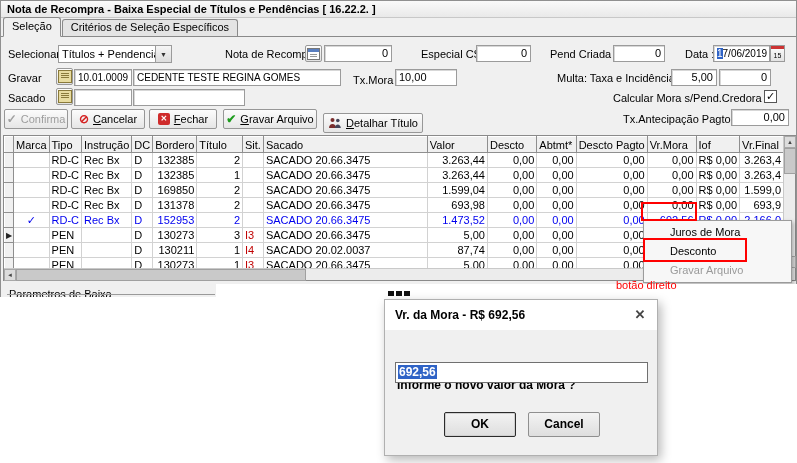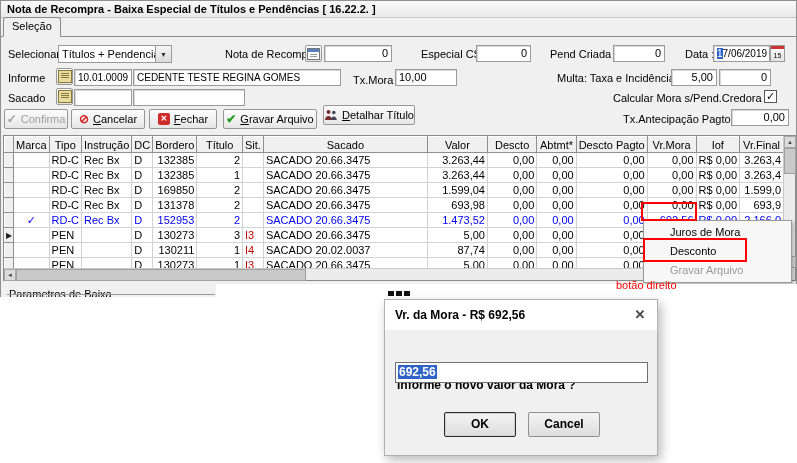--- a/index.html
+++ b/index.html
@@ -51,21 +51,21 @@
   .ic-red{color:#d42222;}
   .ic-green{color:#1d9c1d;}
   .ic-door{width:12px;height:12px;background:#cf2b2b;border-radius:2px;color:#fff;font-size:8px;
            line-height:12px;text-align:center;font-weight:bold;}
   
   .grid-wrap{position:absolute;left:2px;top:134px;width:793px;height:146px;background:#fff;
              border:1px solid #8a8a8a;box-sizing:border-box;}
   .tbl-area{position:absolute;left:0;top:0;width:780px;height:132px;overflow:hidden;background:#fff;}
   table.grid{border-collapse:collapse;table-layout:fixed;font-size:11px;}
   table.grid th{background:#f0f0f0;border:1px solid;border-color:#fff #8f8f8f #8f8f8f #fff;
-                font-weight:normal;height:15px;padding:0 2px;overflow:hidden;white-space:nowrap;text-align:center;}
+                font-weight:normal;height:15px;padding:0 2px;overflow:hidden;white-space:nowrap;text-align:left;}
   table.grid td{border:1px solid #d2d2d2;height:14px;padding:0 2px;overflow:hidden;white-space:nowrap;line-height:13px;}
   table.grid td.ind,table.grid th.ind{background:#f0f0f0;border-color:#fff #8f8f8f #8f8f8f #fff;
                 font-size:8px;text-align:center;color:#222;padding:0;}
   td.r{text-align:right;} td.l{text-align:left;} td.c{text-align:center;}
   td.sit{color:#c00000;}
   tr.rowsel td{color:#0000ee;}
   
   .sbv{position:absolute;right:0;top:0;width:12px;height:132px;background:#ececec;border-left:1px solid #c9c9c9;box-sizing:border-box;}
   .sbh{position:absolute;left:0;bottom:0;height:12px;width:780px;background:#ececec;border-top:1px solid #c9c9c9;box-sizing:border-box;}
   .sb-btn{position:absolute;width:12px;height:12px;background:#dcdcdc;border:1px solid #a8a8a8;box-sizing:border-box;
@@ -102,41 +102,42 @@
 </style>
 </head>
 <body>
 
 <div class="win">
   <div class="titlebar">
     <span>Nota de Recompra - Baixa Especial de Títulos e Pendências [ 16.22.2. ]</span>
   </div>
   <div class="tabbar">
       <div class="tab active">Seleção</div>
+      <div class="tab">Critérios de Seleção Específicos</div>
     </div>
 
   <span class="lbl" style="left:7px;top:47px">Selecionar</span>
   <div class="combo" style="left:57px;top:44px;width:114px">
     <span class="combo-txt">Títulos + Pendencias</span>
     <span class="combo-btn">▼</span>
   </div>
   <span class="lbl" style="left:224px;top:47px">Nota de Recompra</span>
   <div class="icbtn" style="left:304px;top:44px">
       <span class="cal"></span>
     </div>
   <div class="fld right" style="left:323px;top:44px;width:68px">0</div>
   <span class="lbl" style="left:420px;top:47px">Especial CS</span>
   <div class="fld right" style="left:475px;top:44px;width:55px">0</div>
   <span class="lbl" style="left:549px;top:47px">Pend Criada</span>
   <div class="fld right" style="left:612px;top:44px;width:52px">0</div>
   <span class="lbl" style="left:684px;top:47px">Data :</span>
   <div class="fld small" style="left:712px;top:44px;width:57px"><span class="selchar">1</span><span>7/06/2019</span></div>
   <div class="datebtn" style="left:769px;top:44px"><span>15</span></div>
 
-  <span class="lbl" style="left:7px;top:71px">Informe</span>
+  <span class="lbl" style="left:7px;top:71px">Gravar</span>
   <div class="icbtn" style="left:55px;top:67px">
       <span class="book"></span>
     </div>
   <div class="fld small" style="left:73px;top:68px;width:58px">10.01.0009</div>
   <div class="fld small" style="left:132px;top:68px;width:208px">CEDENTE TESTE REGINA GOMES</div>
   <span class="lbl" style="left:352px;top:73px">Tx.Mora</span>
   <div class="fld" style="left:394px;top:68px;width:62px">10,00</div>
   <span class="lbl" style="left:556px;top:71px">Multa: Taxa e Incidência</span>
   <div class="fld right" style="left:670px;top:68px;width:46px">5,00</div>
   <div class="fld right" style="left:718px;top:68px;width:52px">0</div>
@@ -159,21 +160,21 @@
     <span class="lab">Cancelar</span>
   </div>
   <div class="tbtn" style="left:148px;top:108px;width:68px">
     <span class="ic-door">✕</span>
     <span class="lab">Fechar</span>
   </div>
   <div class="tbtn" style="left:222px;top:108px;width:94px">
     <span class="ic ic-green">✔</span>
     <span class="lab">Gravar Arquivo</span>
   </div>
-  <div class="tbtn" style="left:322px;top:104px;width:92px">
+  <div class="tbtn" style="left:322px;top:112px;width:100px">
     <span style="display:flex">
         <svg width="14" height="12" viewBox="0 0 14 12">
           <circle cx="4.5" cy="3" r="2" fill="#7a2e2e"></circle>
           <path d="M1 11c0-2.5 1.6-4 3.5-4S8 8.5 8 11z" fill="#7a2e2e"></path>
           <circle cx="9.8" cy="3.5" r="1.8" fill="#44455a"></circle>
           <path d="M6.8 11c.2-2.2 1.5-3.5 3-3.5s2.8 1.3 3 3.5z" fill="#44455a"></path>
         </svg>
       </span>
     <span class="lab">Detalhar Título</span>
   </div>

